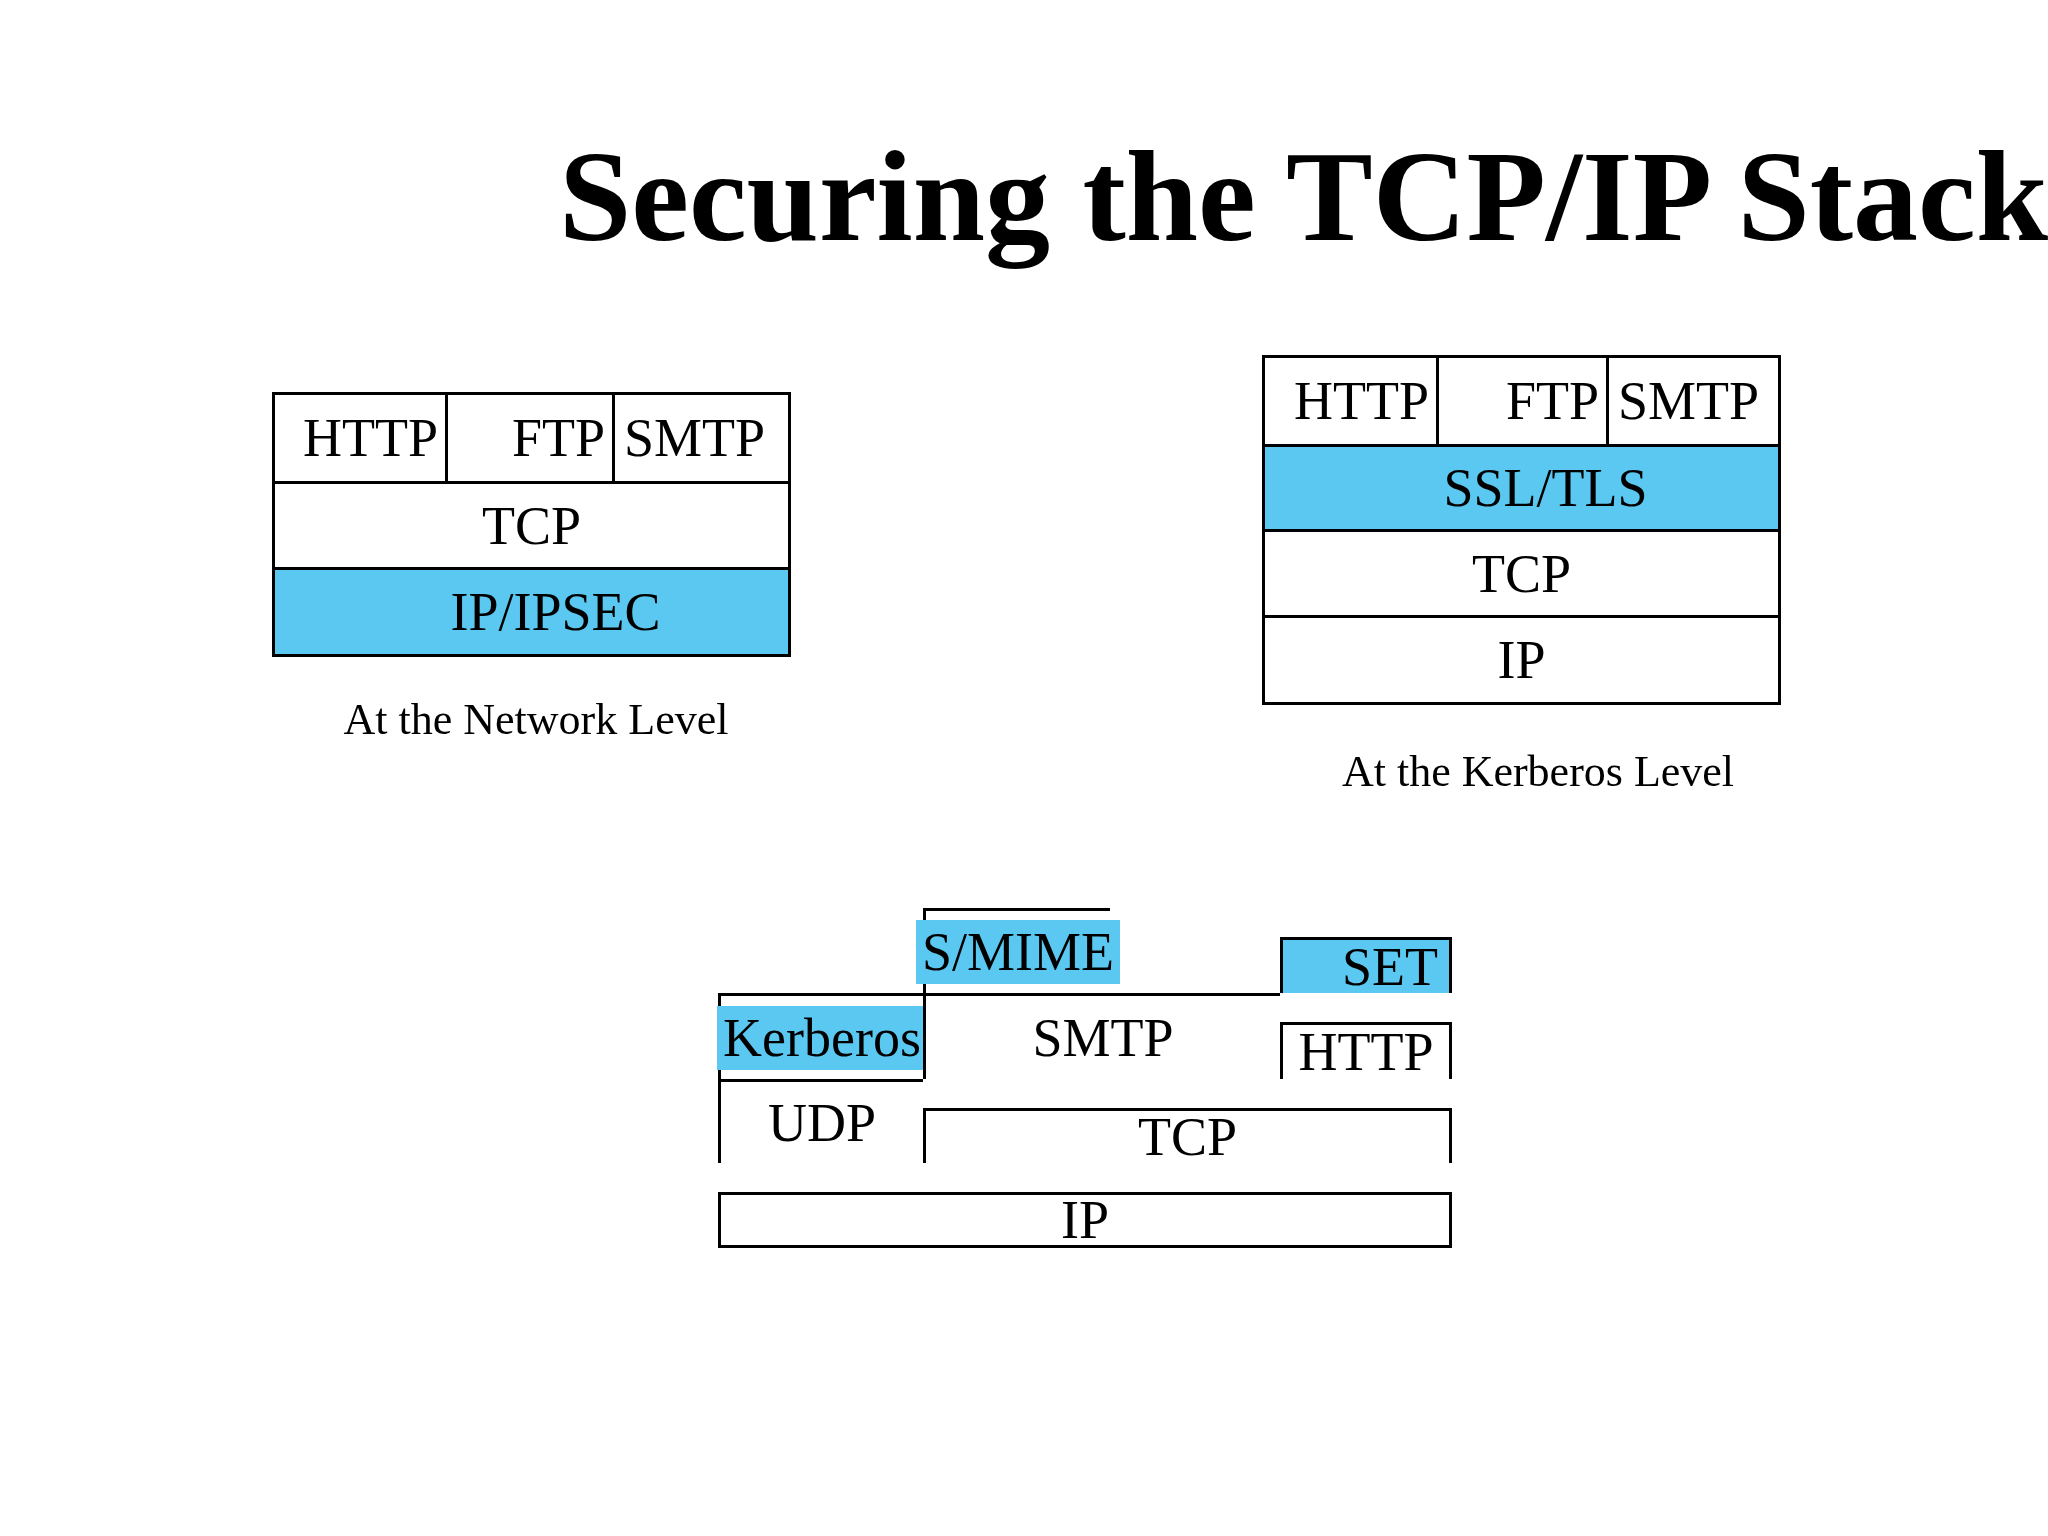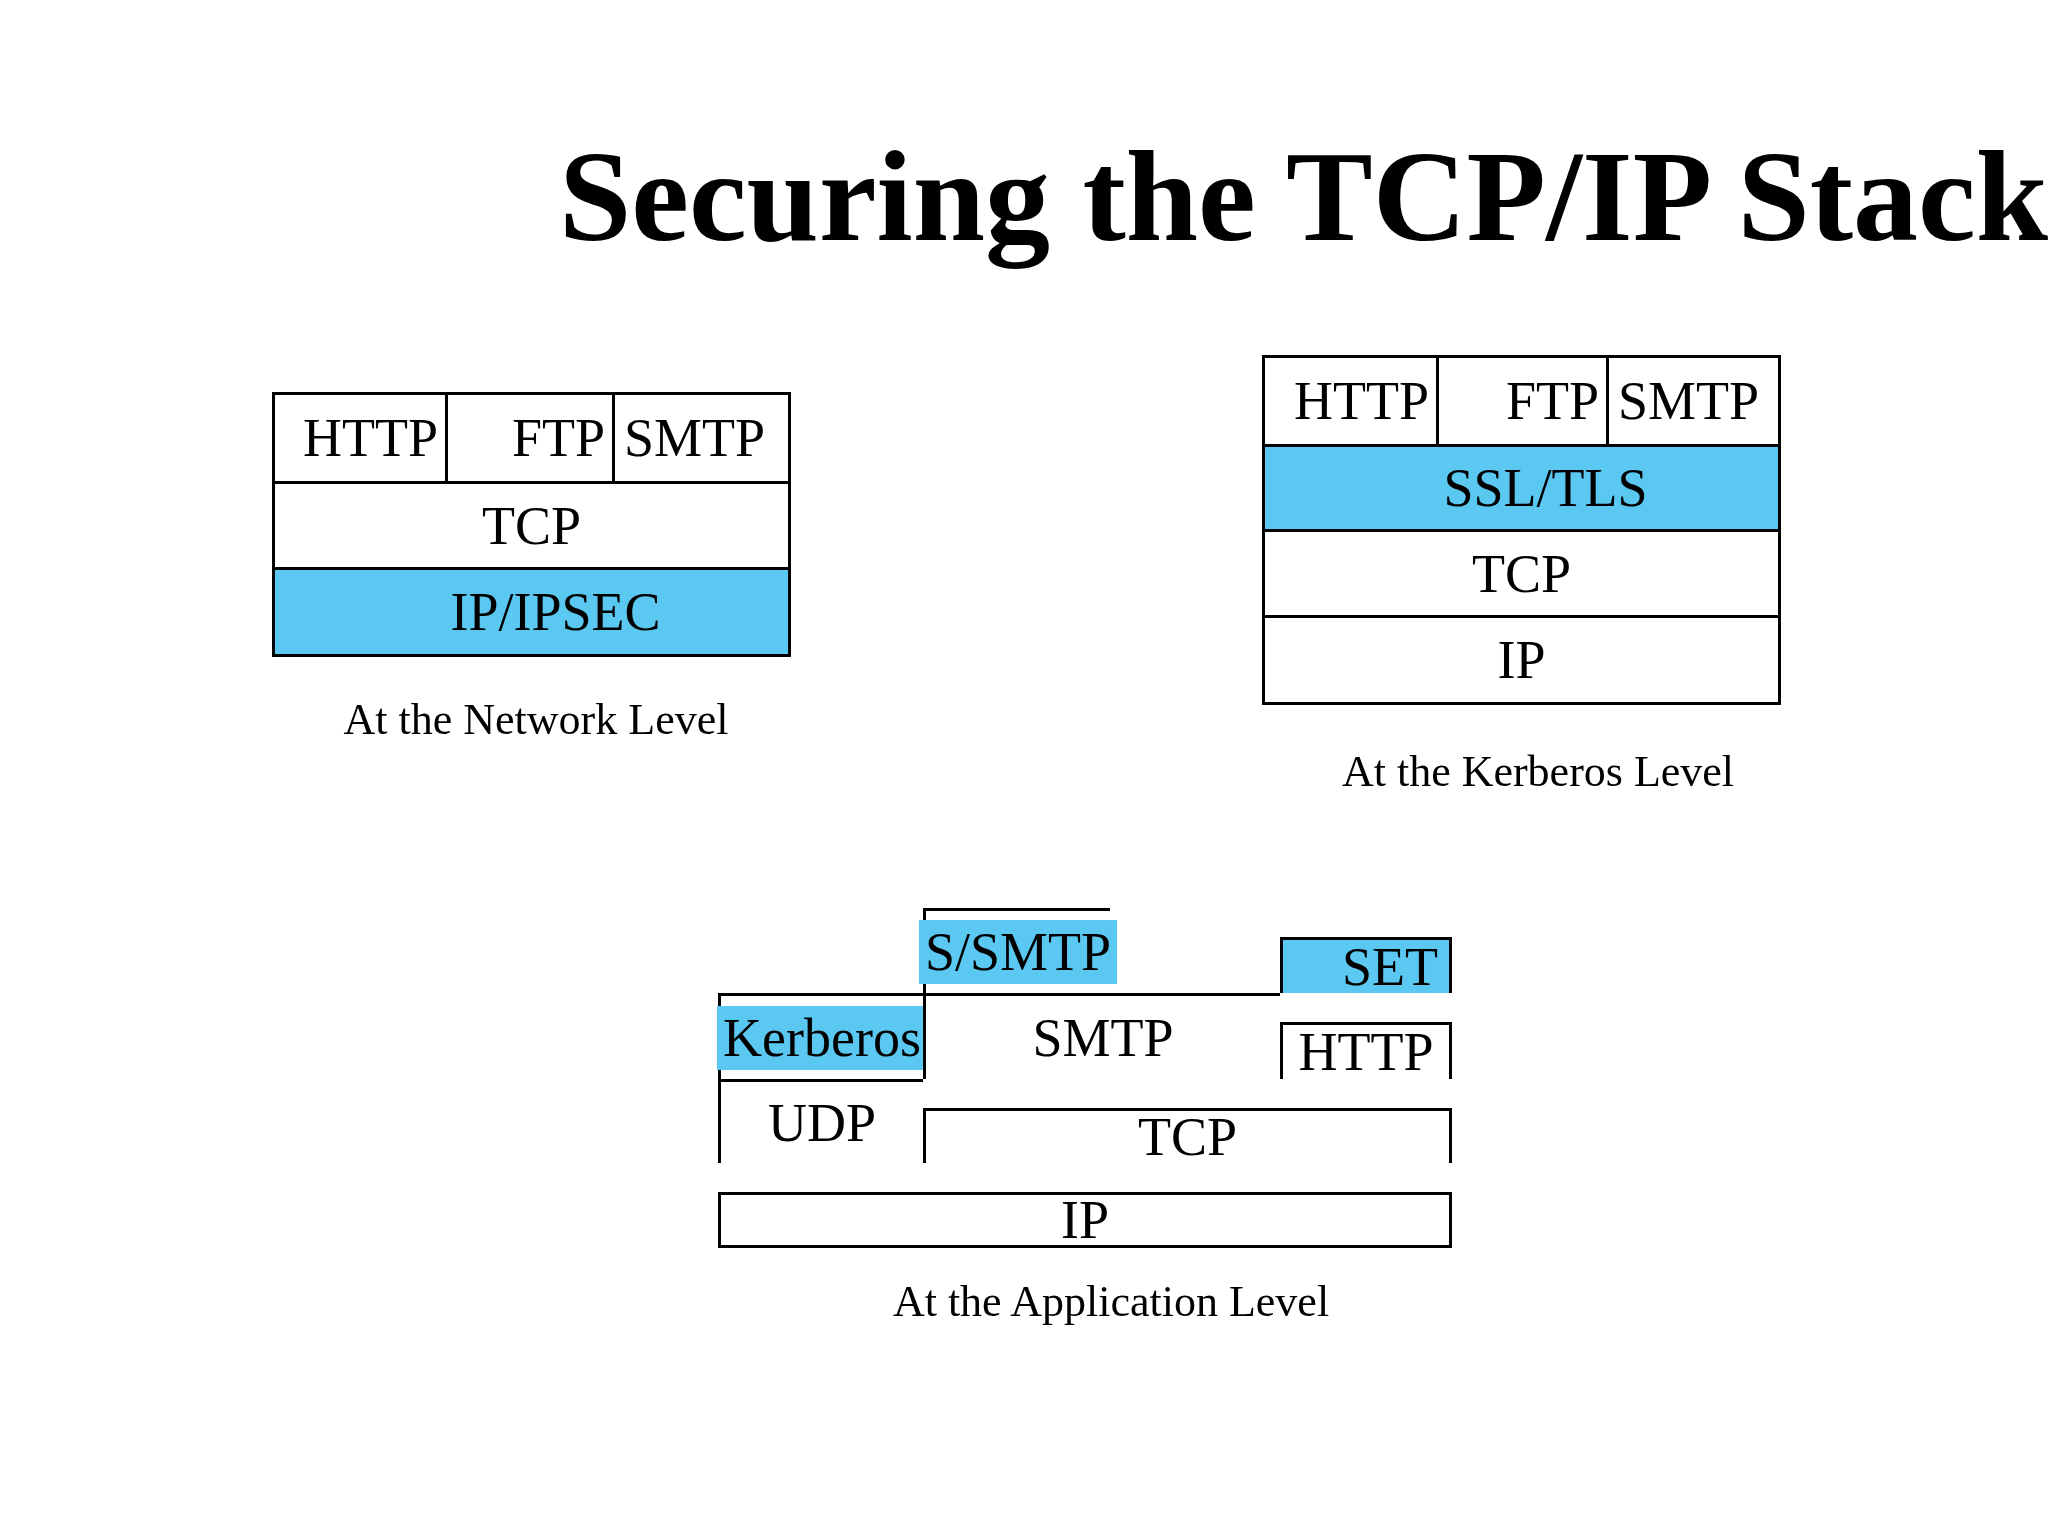--- a/index.html
+++ b/index.html
@@ -117,27 +117,26 @@
     <div class="cell al bl">SMTP</div>
     <div class="cell bt span3 fill">SSL/TLS</div>
     <div class="cell bt span3">TCP</div>
     <div class="cell bt span3">IP</div>
   </div>
   <div class="caption cap2">At the Kerberos Level</div>
 
   <div class="stack t3">
     <div class="spacer"></div>
     <div class="cell bt bl pos-smime">
-        <span class="hl">S/SMTP</span>
+        <span class="hl">S/MIME</span>
       </div>
     <div class="cell bt bl br fill pos-set">SET</div>
     <div class="cell bt bl pos-ker">
         <span class="hl">Kerberos</span>
       </div>
     <div class="cell bt bl pos-smtp">SMTP</div>
     <div class="cell bt bl br pos-http">HTTP</div>
     <div class="cell bt bl pos-udp">UDP</div>
     <div class="cell bt bl br pos-tcp">TCP</div>
     <div class="cell bt bl br bb pos-ip">IP</div>
   </div>
-  <div class="caption cap3">At the Application Level</div>
 
 </div>
 
 </body></html>

